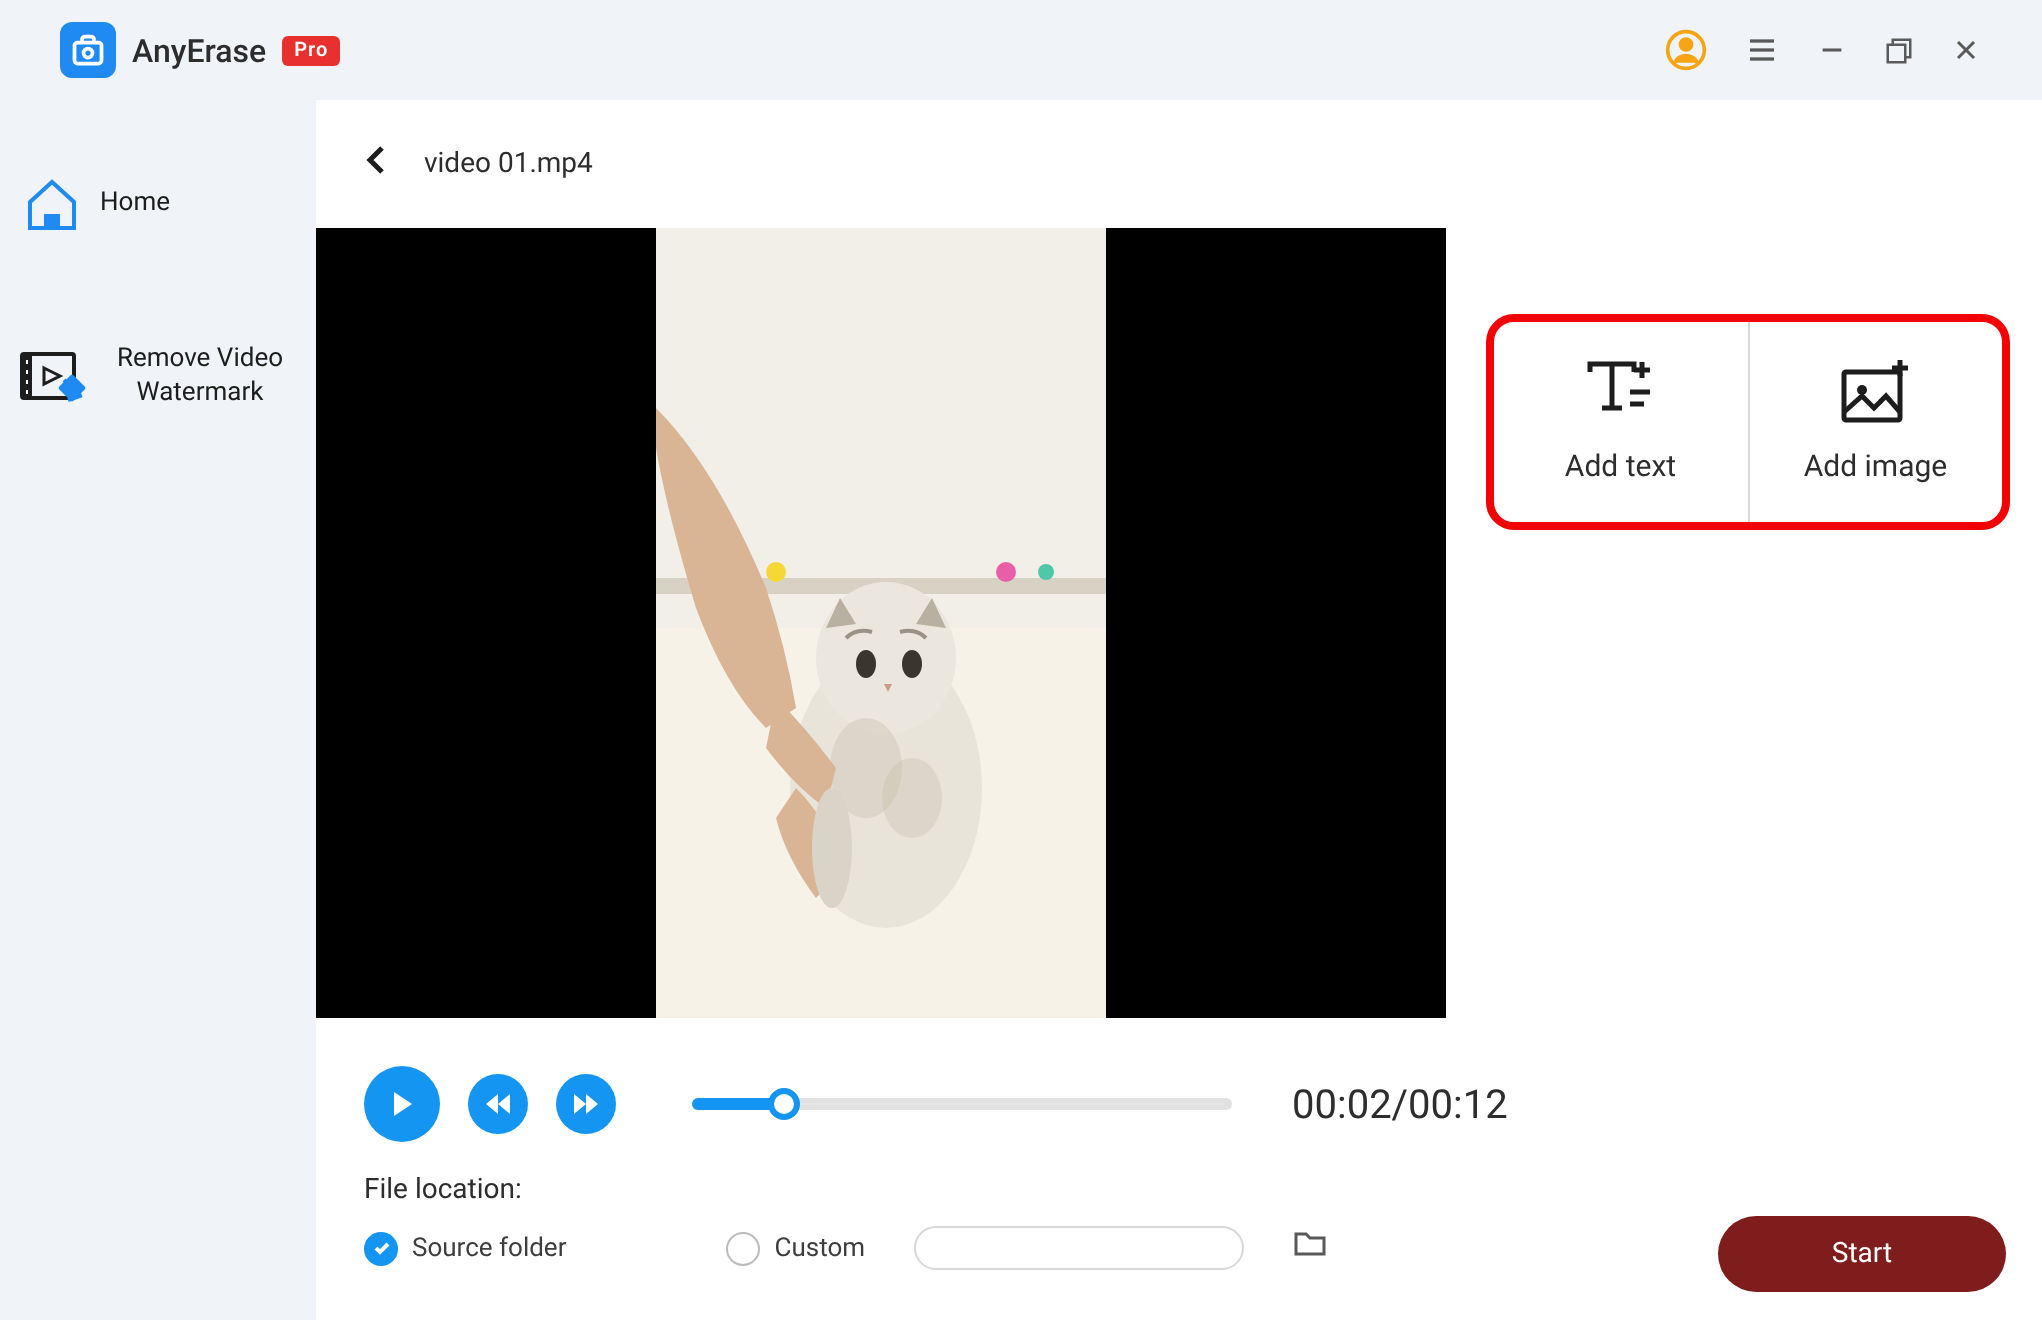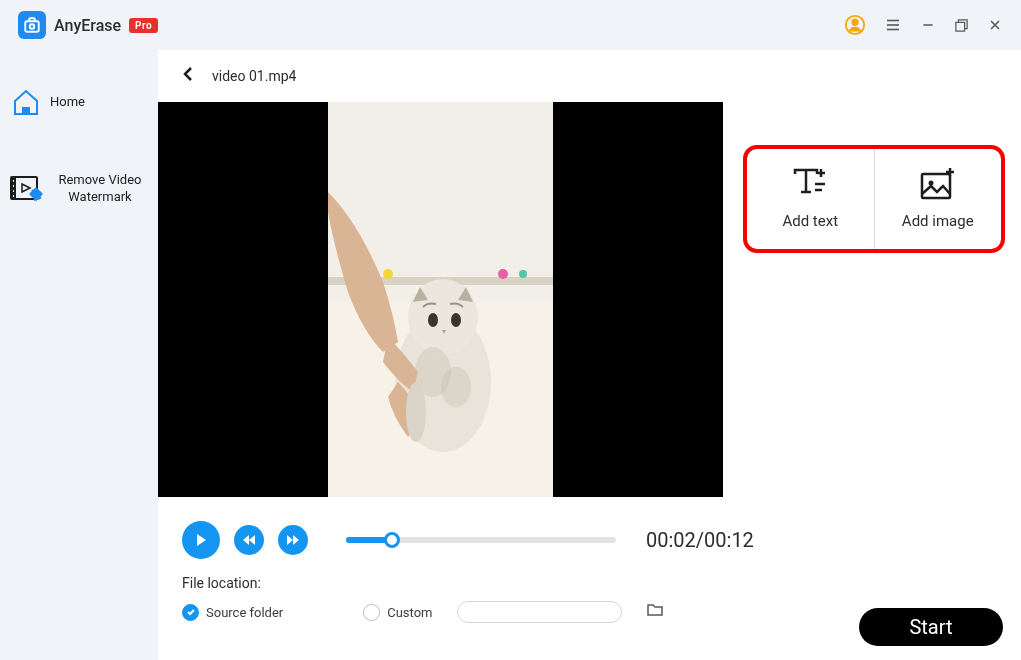--- a/index.html
+++ b/index.html
@@ -13,21 +13,21 @@
       height: 660px;
       background: #f0f3f8;
       overflow: hidden;
       position: relative;
     }
     .titlebar {
       height: 50px;
       display: flex;
       align-items: center;
       justify-content: space-between;
-      padding: 0 18px;
+      padding: 0 30px;
       border-radius: 22px;
     }
     .titlebar-left {
       display: flex;
       align-items: center;
       gap: 8px;
     }
     .app-logo {
       width: 28px;
       height: 28px;
@@ -103,21 +103,21 @@
       line-height: 1.3;
     }
     .content {
       flex: 1;
       background: #fff;
       display: flex;
       flex-direction: column;
       position: relative;
     }
     .content-header {
-      height: 52px;
+      height: 64px;
       display: flex;
       align-items: center;
       padding: 0 24px;
       gap: 18px;
     }
     .back-btn {
       cursor: pointer;
       color: #1d1d1d;
     }
     .filename {
@@ -274,25 +274,25 @@
     .folder-icon {
       color: #5a5a5a;
       margin-left: 4px;
     }
     .start-btn {
       position: absolute;
       right: 18px;
       bottom: 14px;
       width: 144px;
       height: 38px;
-      background: #000000;
+      background: #7f1d1d;
       color: #fff;
       border: none;
       border-radius: 19px;
-      font-size: 20px;
+      font-size: 14px;
       cursor: pointer;
     }
   </style>
 </head>
 <body>
 
 <div class="titlebar">
   <div class="titlebar-left">
     <div class="app-logo">
       <svg width="18" height="18" viewBox="0 0 24 24" fill="none" stroke="#fff" stroke-width="2.5">

